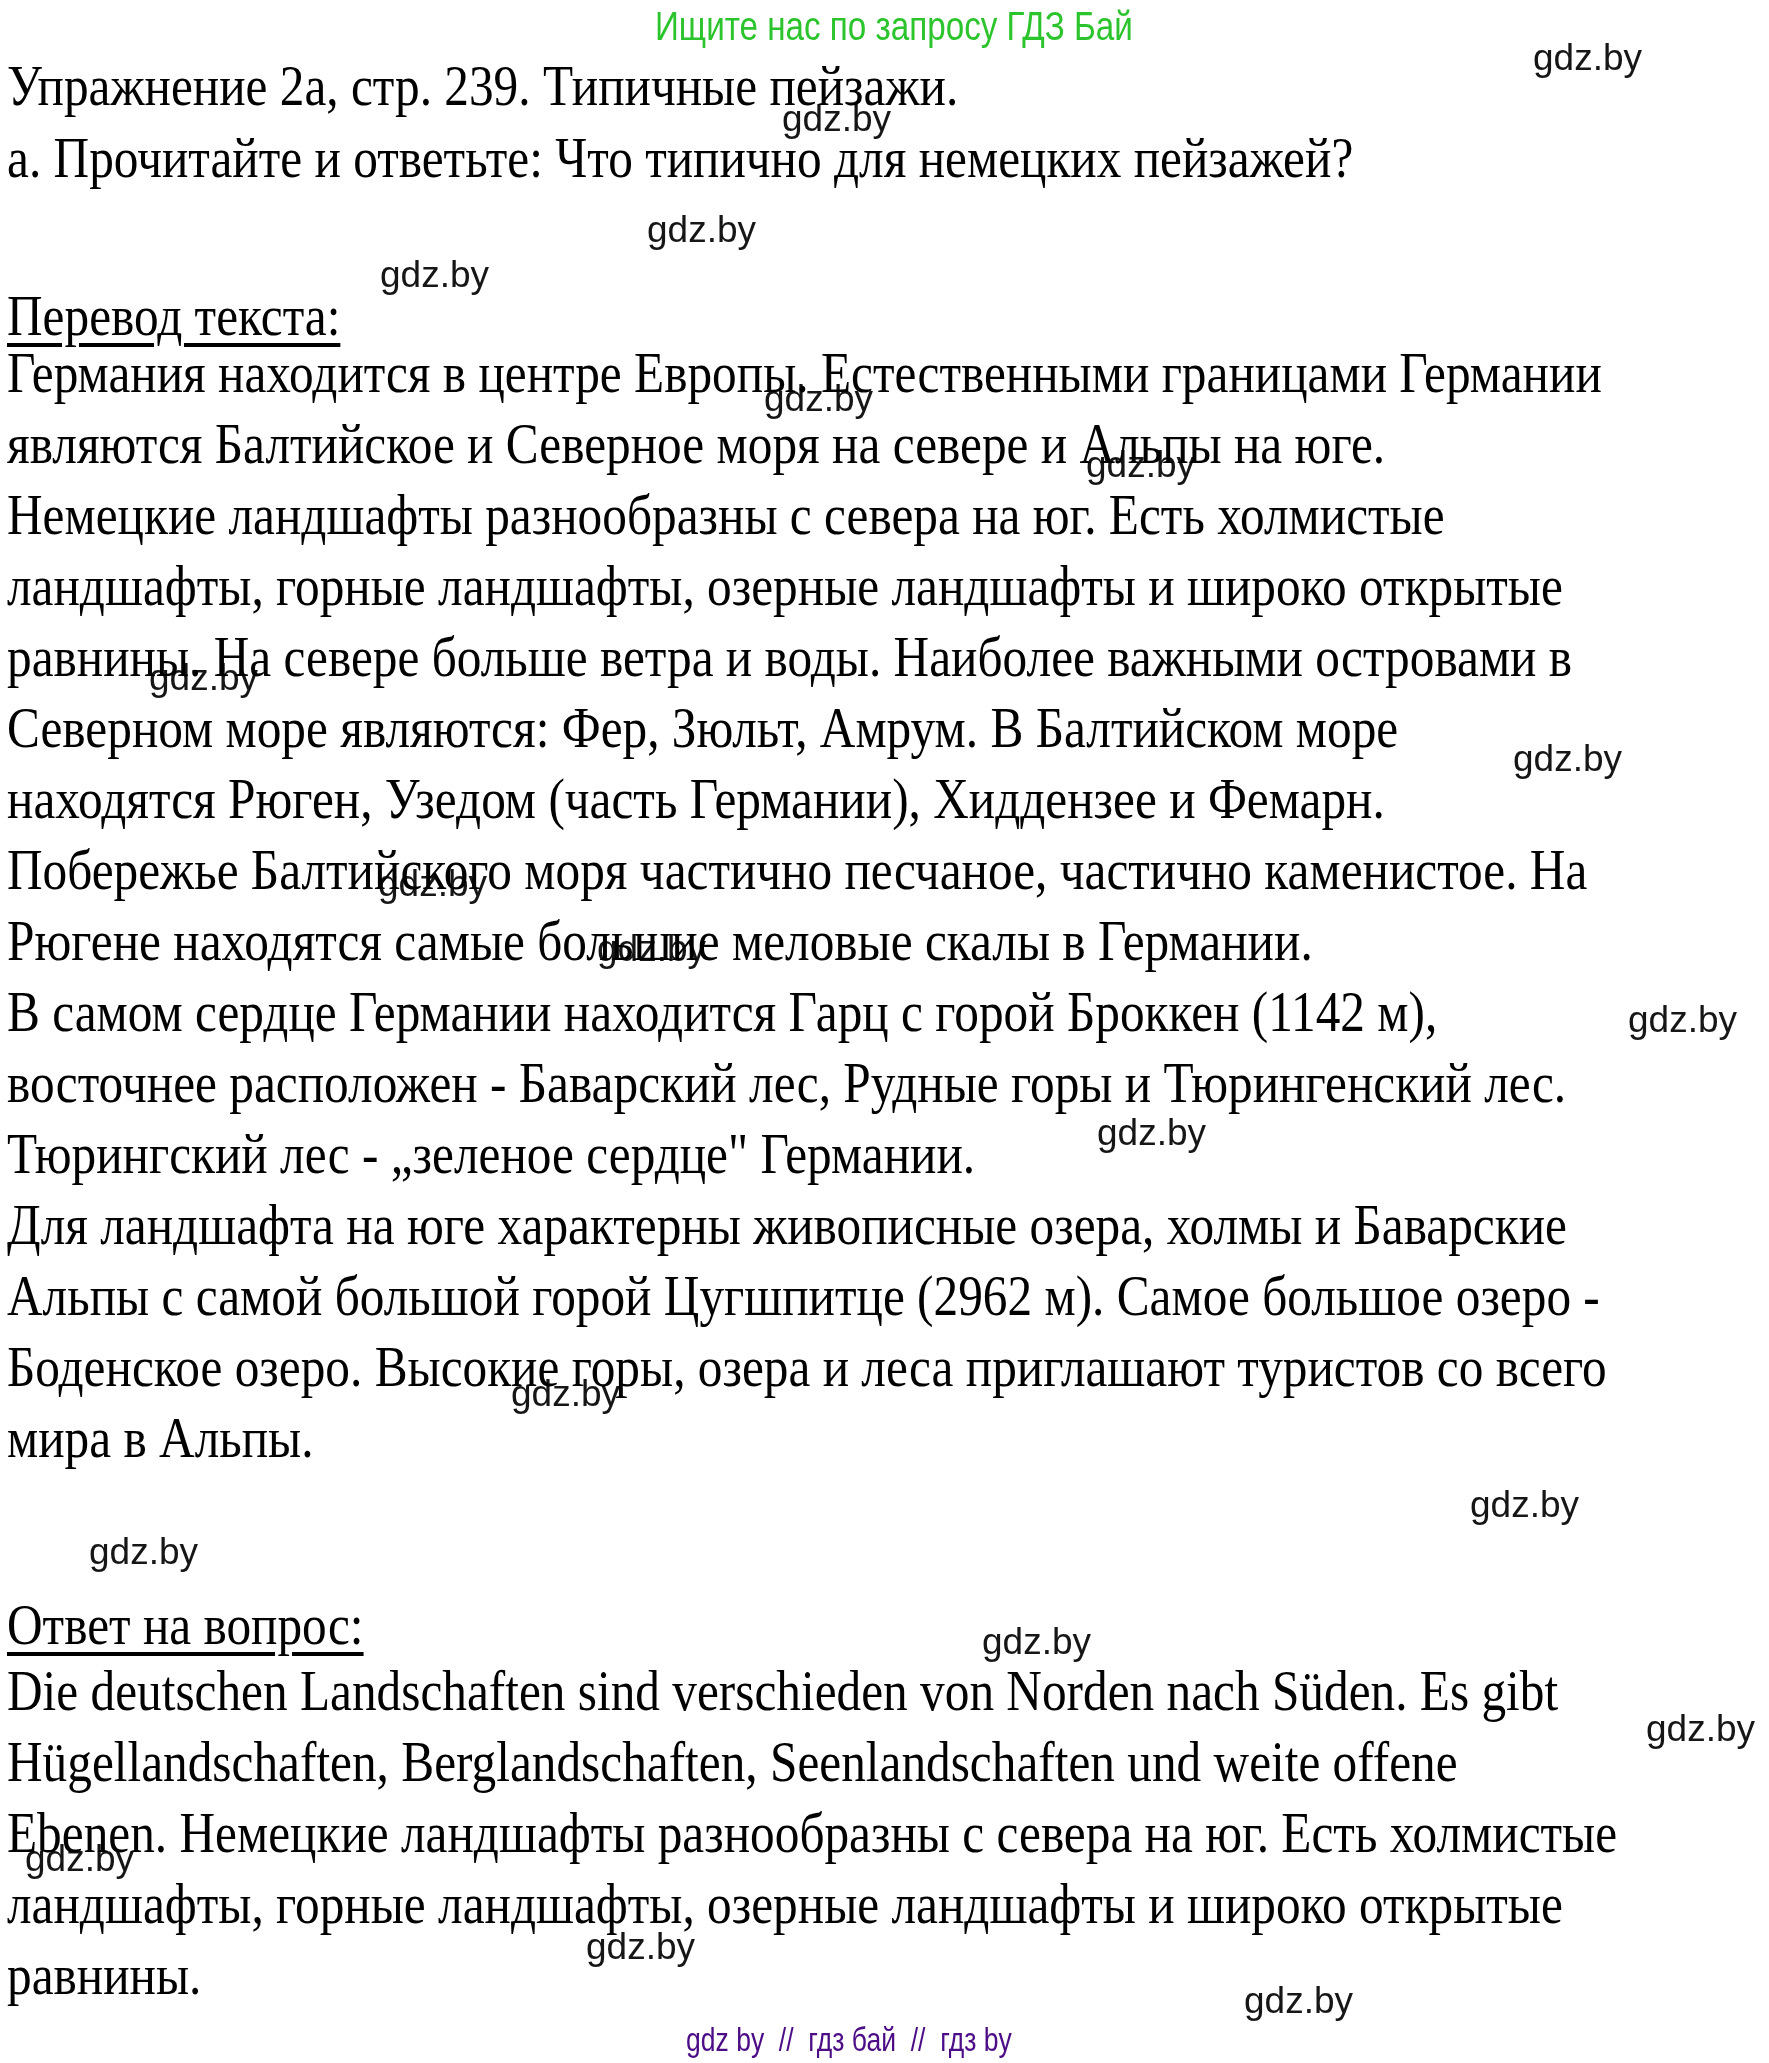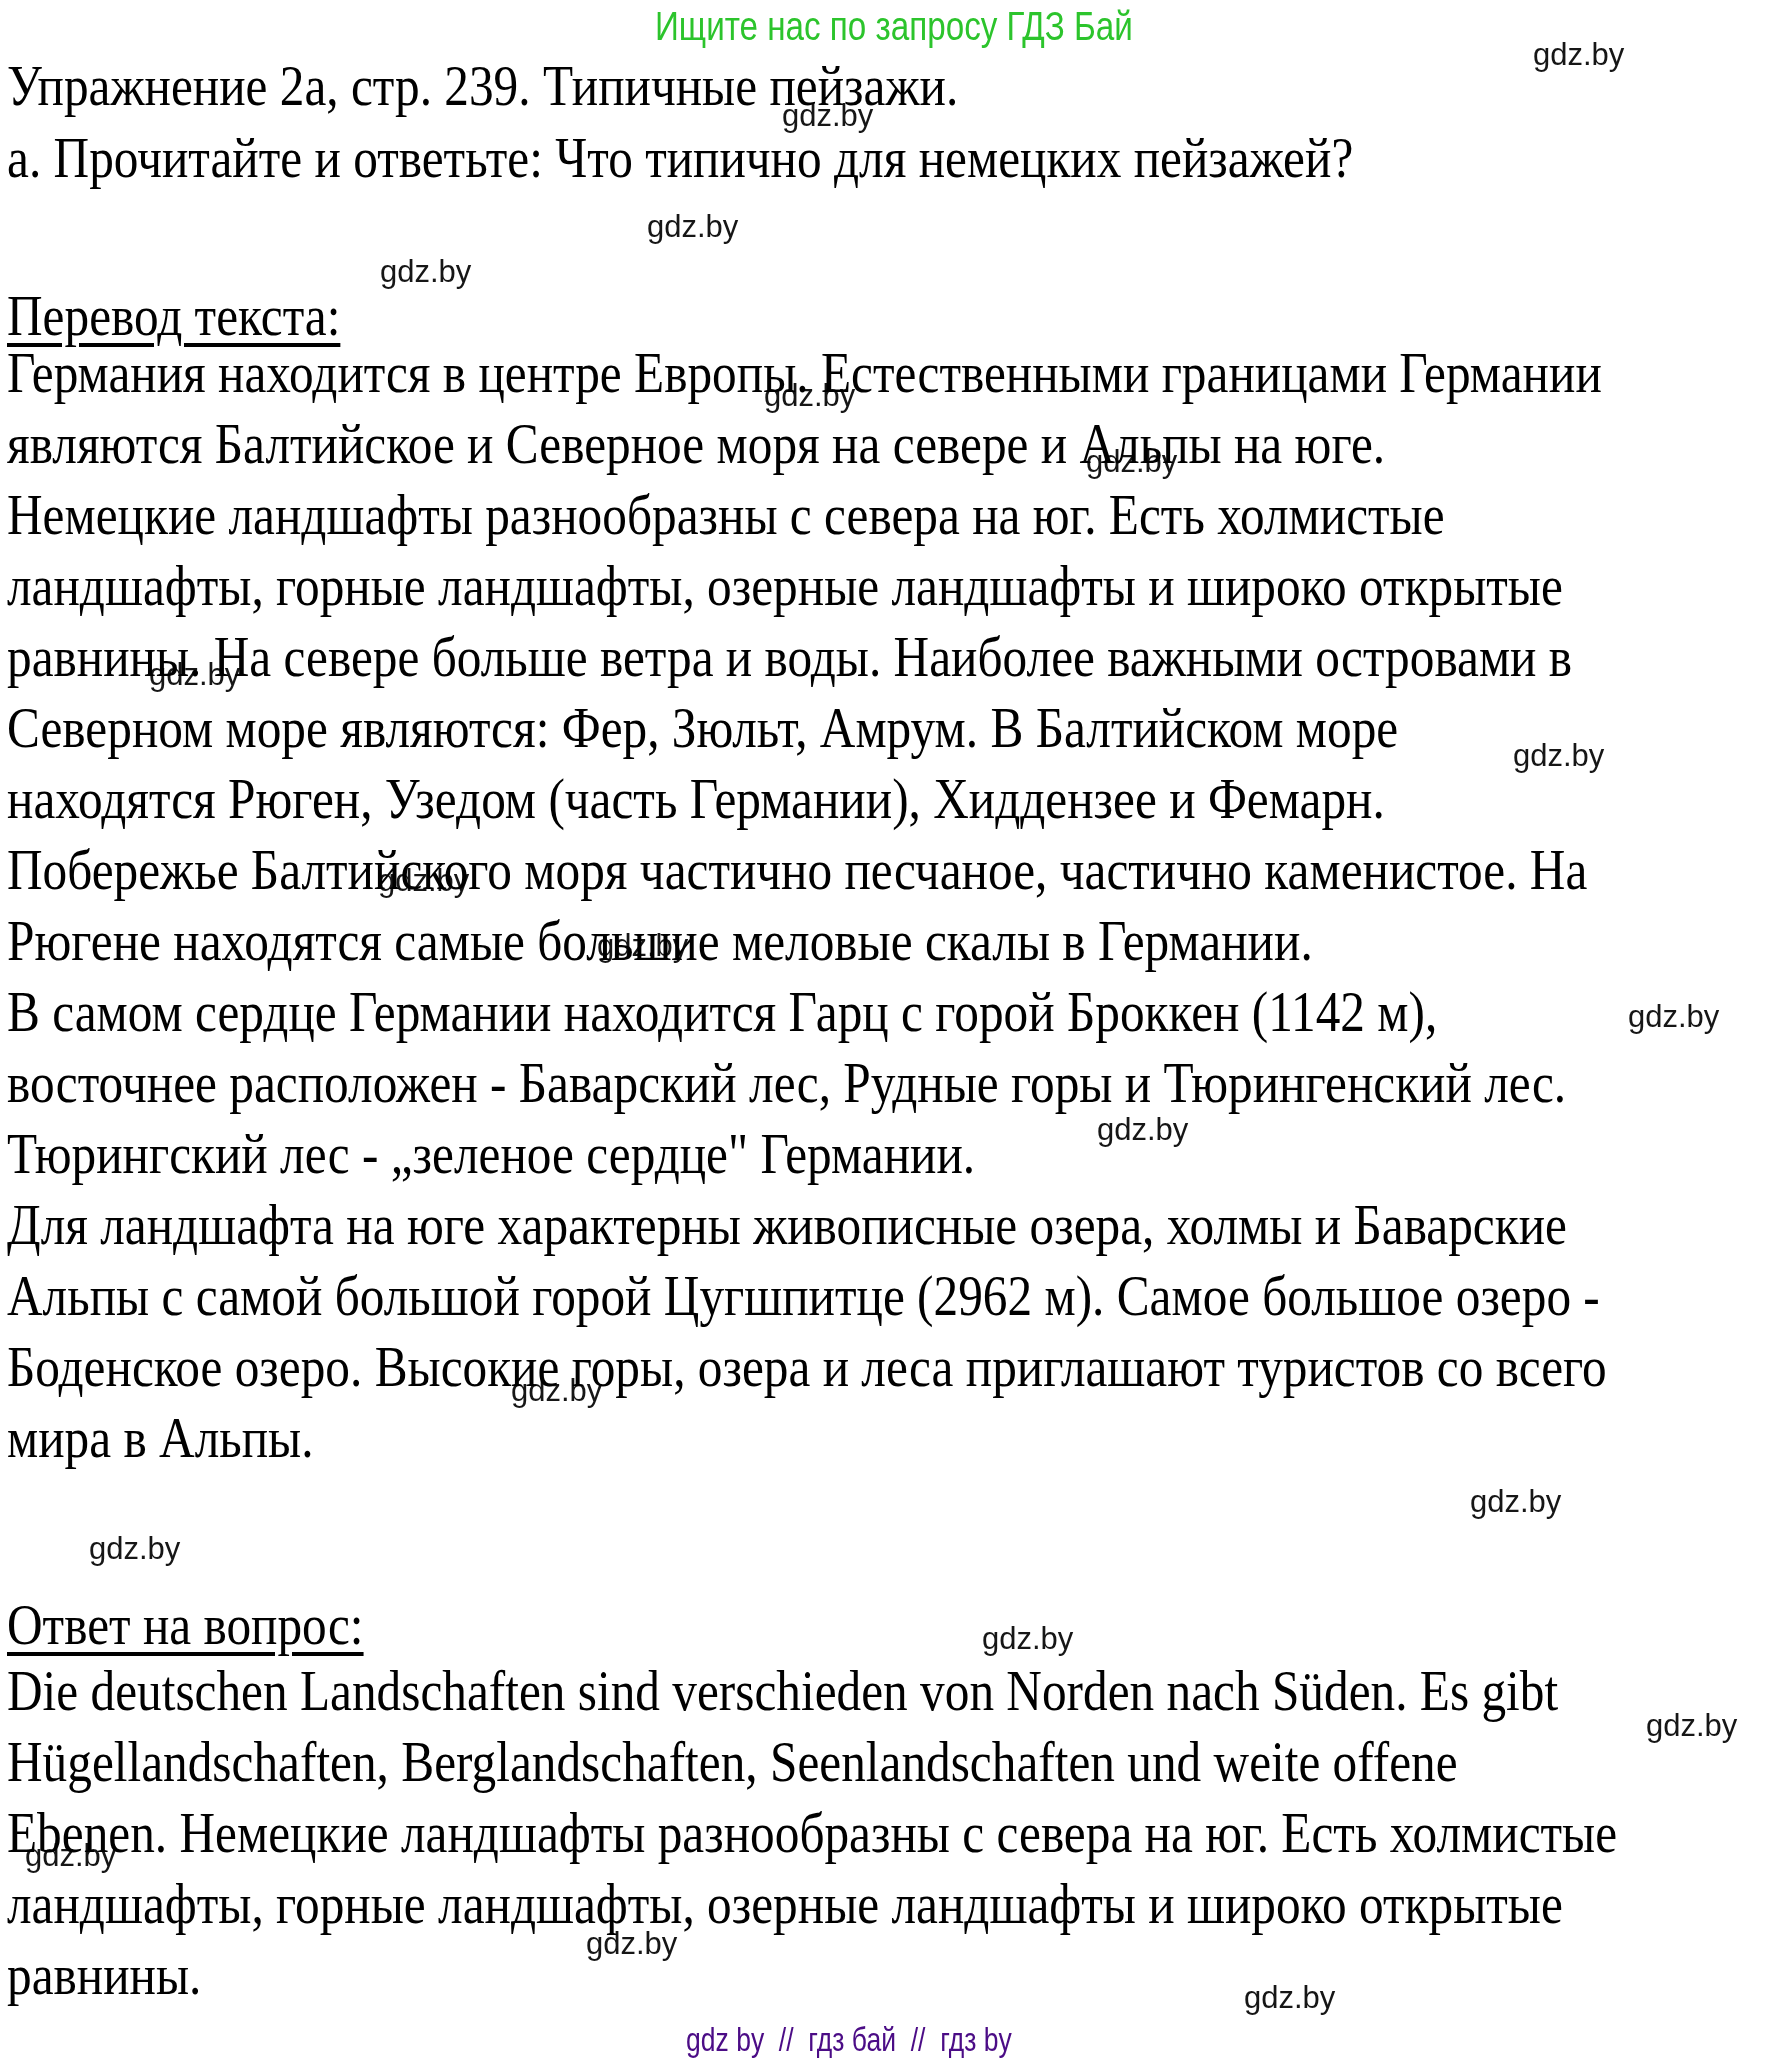--- a/index.html
+++ b/index.html
@@ -2,21 +2,21 @@
 <html style="font-size:14.5px"><head>
 <meta charset="utf-8">
 <style>
   html,body{margin:0;padding:0;background:#fff;}
   .page{position:relative;width:1769px;height:2063px;background:#ffffff;overflow:hidden;
         font-family:"Liberation Serif",serif;color:#000;}
   
   .promo{position:absolute;left:655px;top:3.6px;font-family:"Liberation Sans",sans-serif;
          font-size:40px;color:#2cc42c;transform:scaleX(.83);transform-origin:0 0;white-space:pre;}
   
-  .wm{position:absolute;font-family:"Liberation Sans",sans-serif;font-size:31px;color:#161616;
+  .wm{position:absolute;font-family:"Liberation Sans",sans-serif;font-size:37px;color:#161616;
       white-space:pre;line-height:1.1;}
   
   .sline{position:absolute;left:7.2px;width:2081px;font-size:58px;line-height:71px;
          transform:scaleX(.85);transform-origin:0 0;white-space:pre;}
   .block{position:absolute;left:7.2px;width:2081px;transform:scaleX(.85);transform-origin:0 0;}
   .tline{font-size:58px;line-height:71px;height:71px;white-space:pre;}
   .u{text-decoration:underline;text-decoration-thickness:3.6px;text-underline-offset:8.1px;}
   
   .footer{position:absolute;left:686px;top:2020px;font-family:"Liberation Sans",sans-serif;
           font-size:34px;color:#4b0c86;transform:scaleX(.78);transform-origin:0 0;white-space:pre;}

